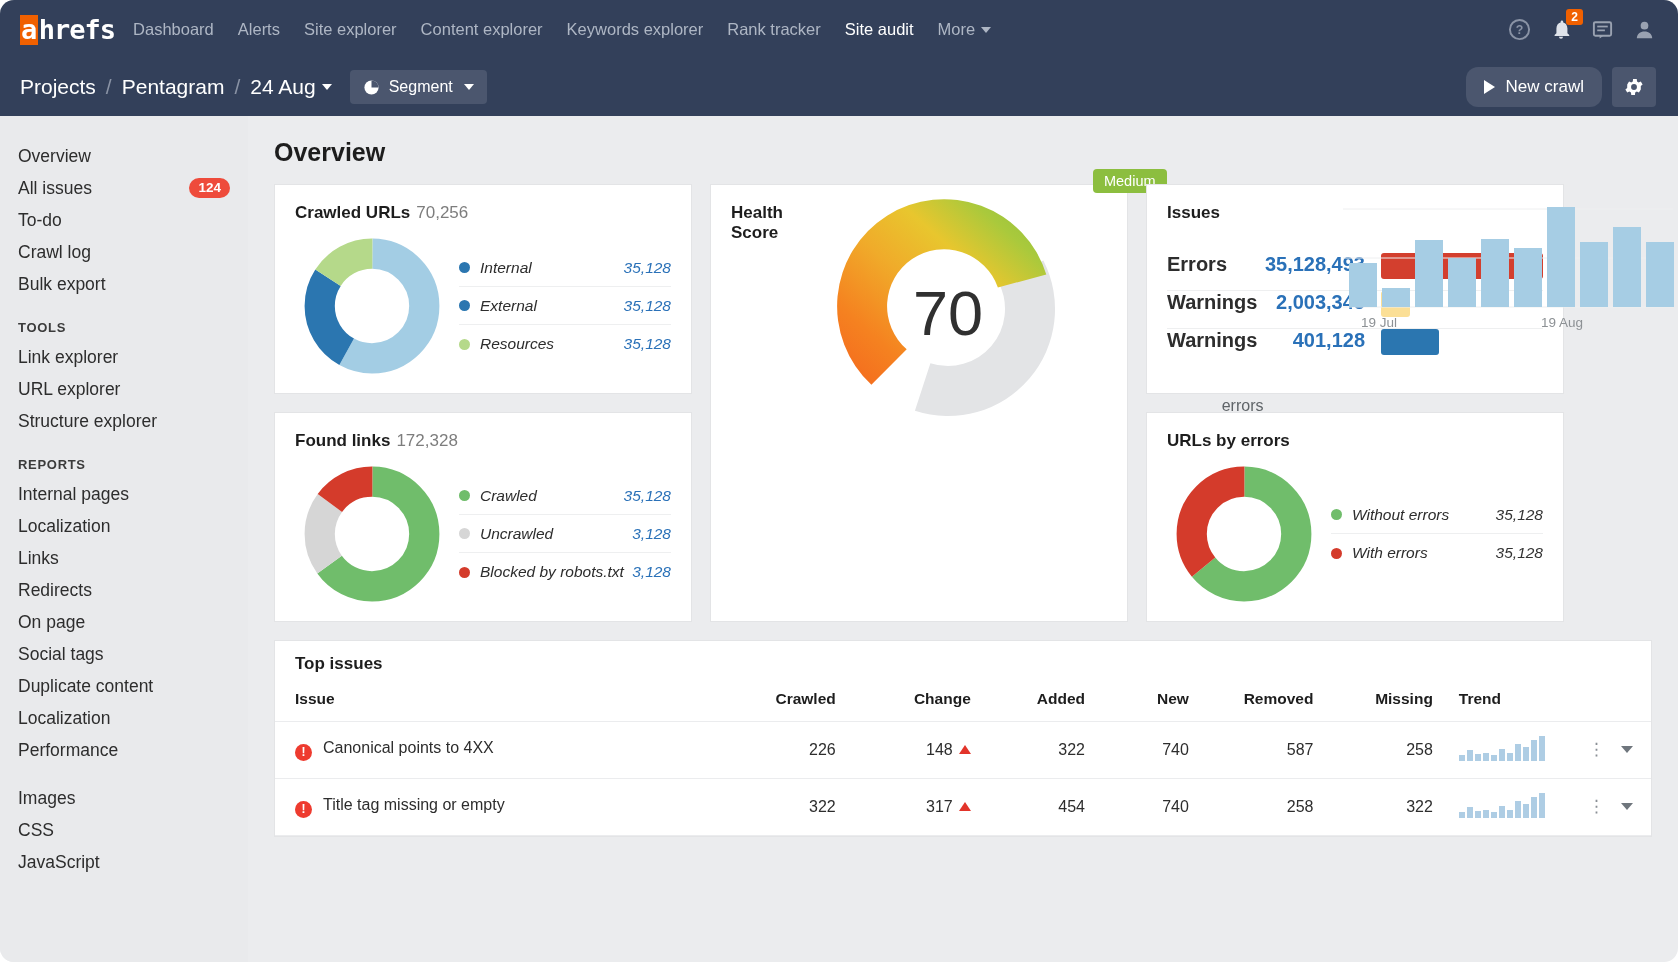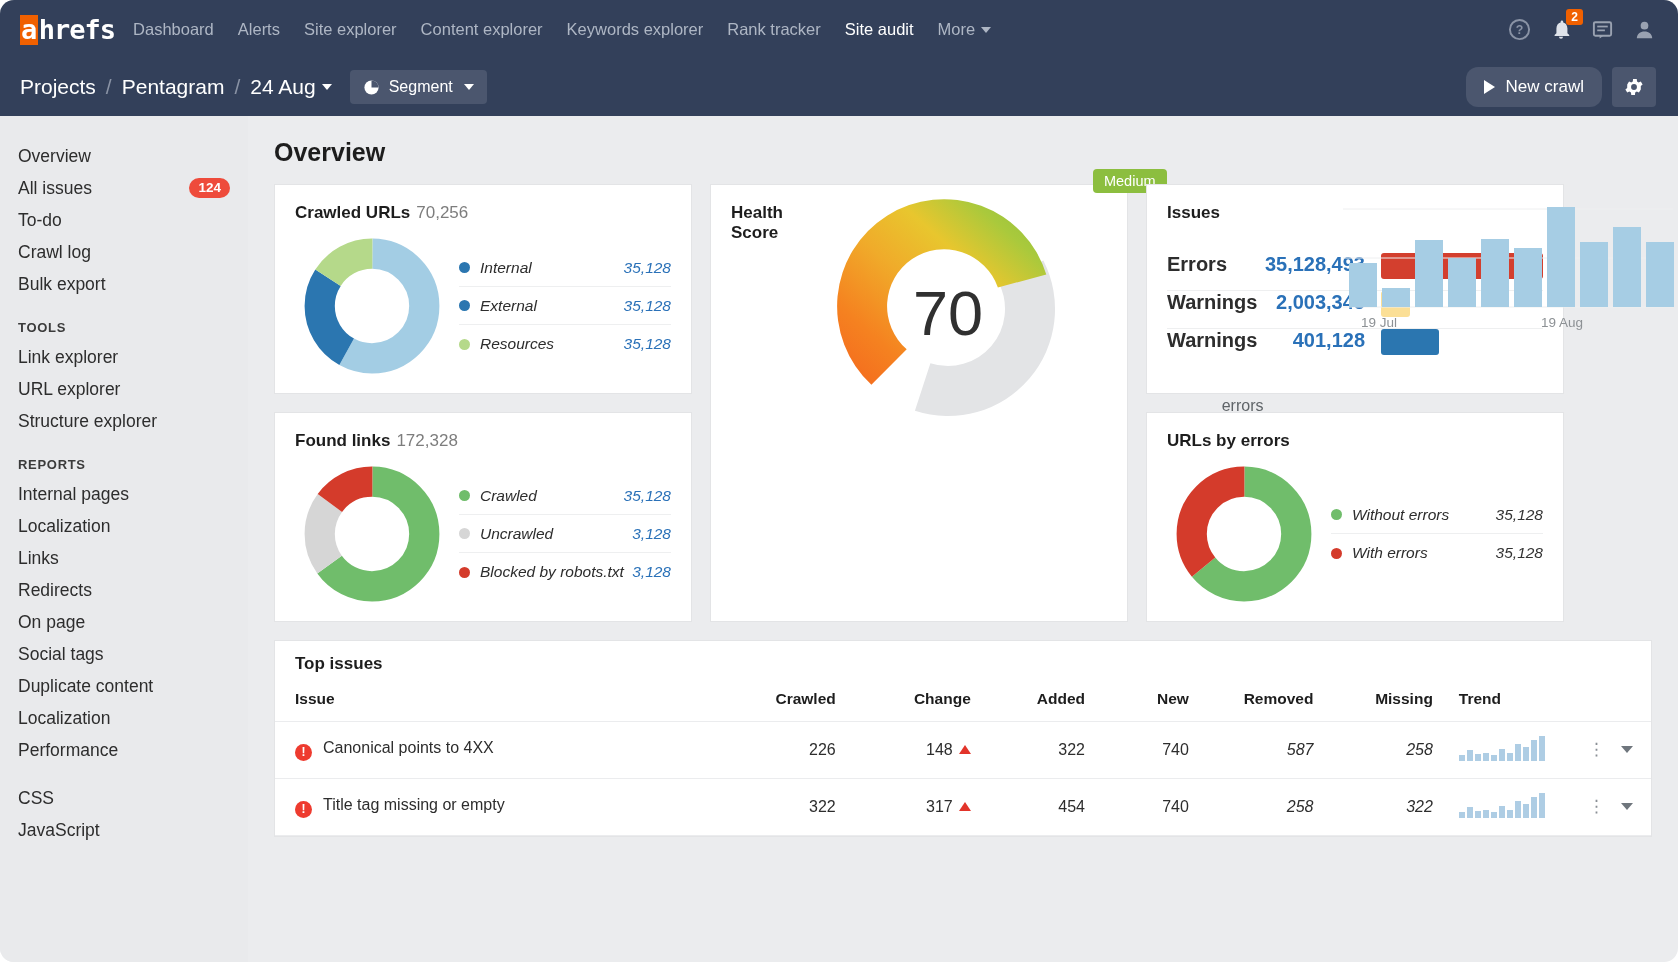--- a/index.html
+++ b/index.html
@@ -190,21 +190,21 @@
   .c-missing{ width: 115px; }
   .c-trend  { width: 130px; padding-left: 26px !important; text-align: left !important; }
   .c-act    { width: 80px; padding-right: 18px !important; }
 
   .err-ico {
     display: inline-block; width: 17px; height: 17px; border-radius: 50%;
     background: #ee3b2f; color: #fff; font-size: 12px; font-weight: bold;
     text-align: center; line-height: 17px; margin-right: 11px; vertical-align: -3px;
   }
   .red { color: #e2342a; }
-  .green { color: #2b8a3e; font-style: italic; }
+  .green { color: #2b8a3e; }
   .tri-up {
     display: inline-block; width: 0; height: 0; margin-left: 6px;
     border-left: 6px solid transparent; border-right: 6px solid transparent;
     border-bottom: 9px solid #e2342a; vertical-align: 1px;
   }
   .spark { display: inline-flex; align-items: flex-end; gap: 2px; height: 26px; }
   .spark i { width: 6px; background: #aecde4; display: block; }
   .rowacts { display: inline-flex; align-items: center; gap: 16px; color: #8a8f95; }
   .kebab { font-size: 17px; line-height: 1; letter-spacing: 0; }
   .chev { width: 0; height: 0; border-left: 6px solid transparent; border-right: 6px solid transparent; border-top: 7px solid #6f767d; }
@@ -345,20 +345,23 @@
         <span class="lbl">Duplicate content</span>
       </div>
       <div class="side-item">
         <span class="lbl">Localization</span>
       </div>
       <div class="side-item">
         <span class="lbl">Performance</span>
       </div>
 
       <div class="side-gap"></div>
+      <div class="side-item">
+        <span class="lbl">Images</span>
+      </div>
       <div class="side-item">
         <span class="lbl">CSS</span>
       </div>
       <div class="side-item">
         <span class="lbl">JavaScript</span>
       </div>
     </div>
 
     <div class="main">
       <div class="page-title">Overview</div>

